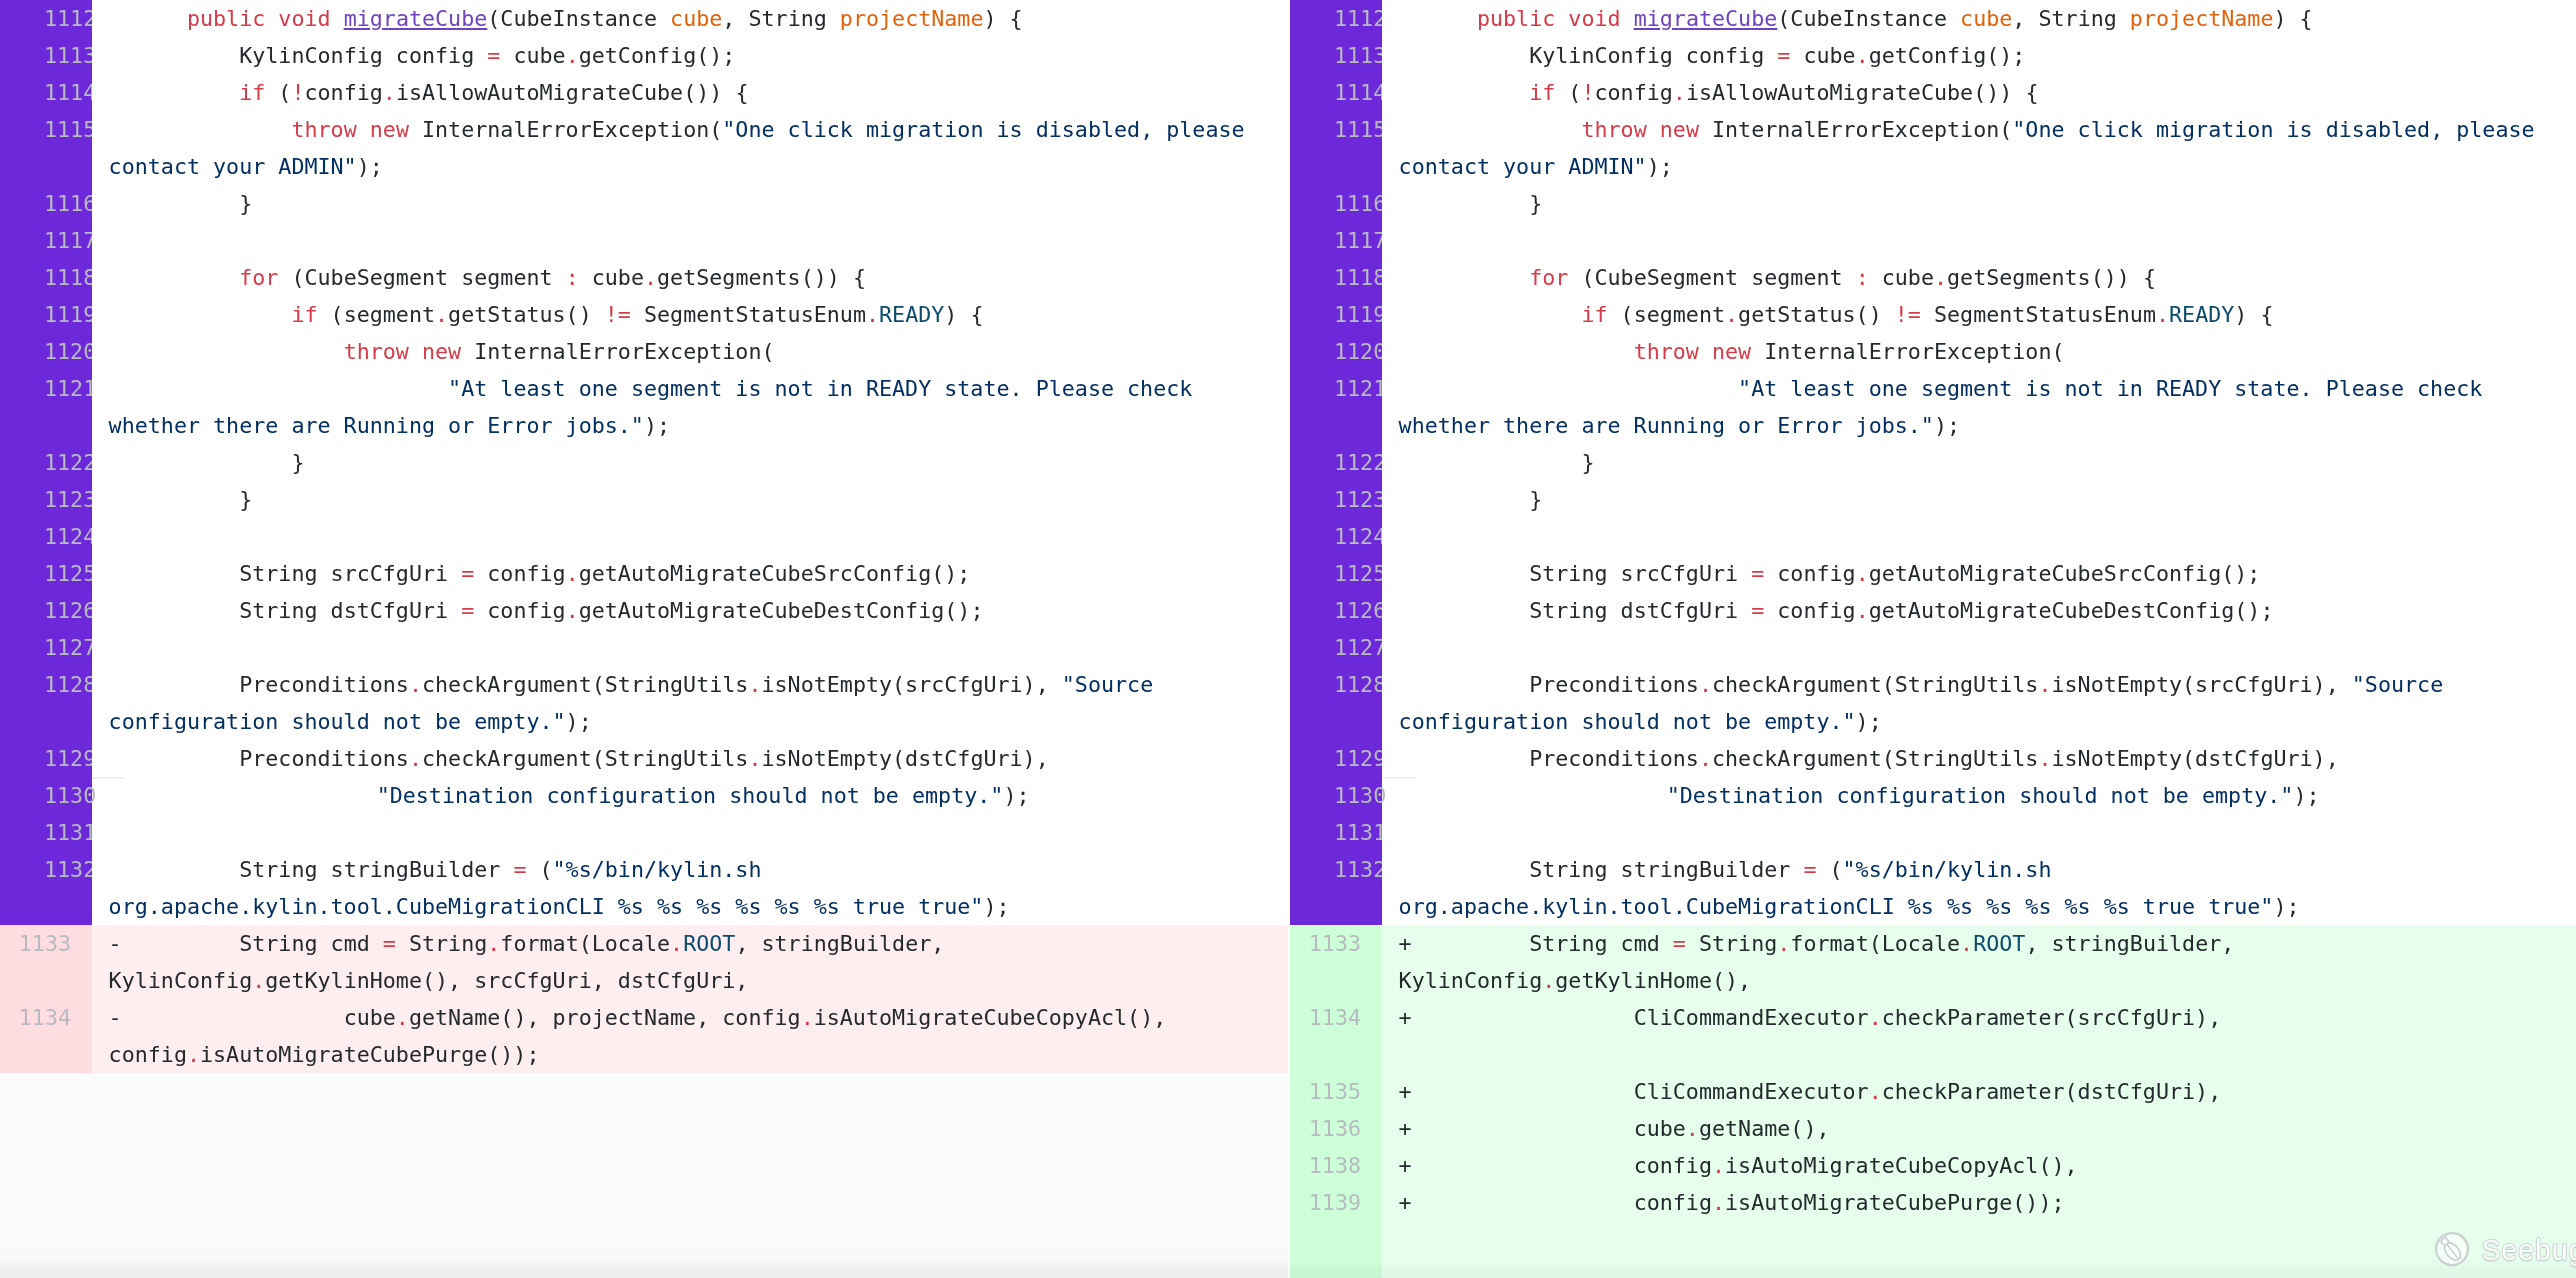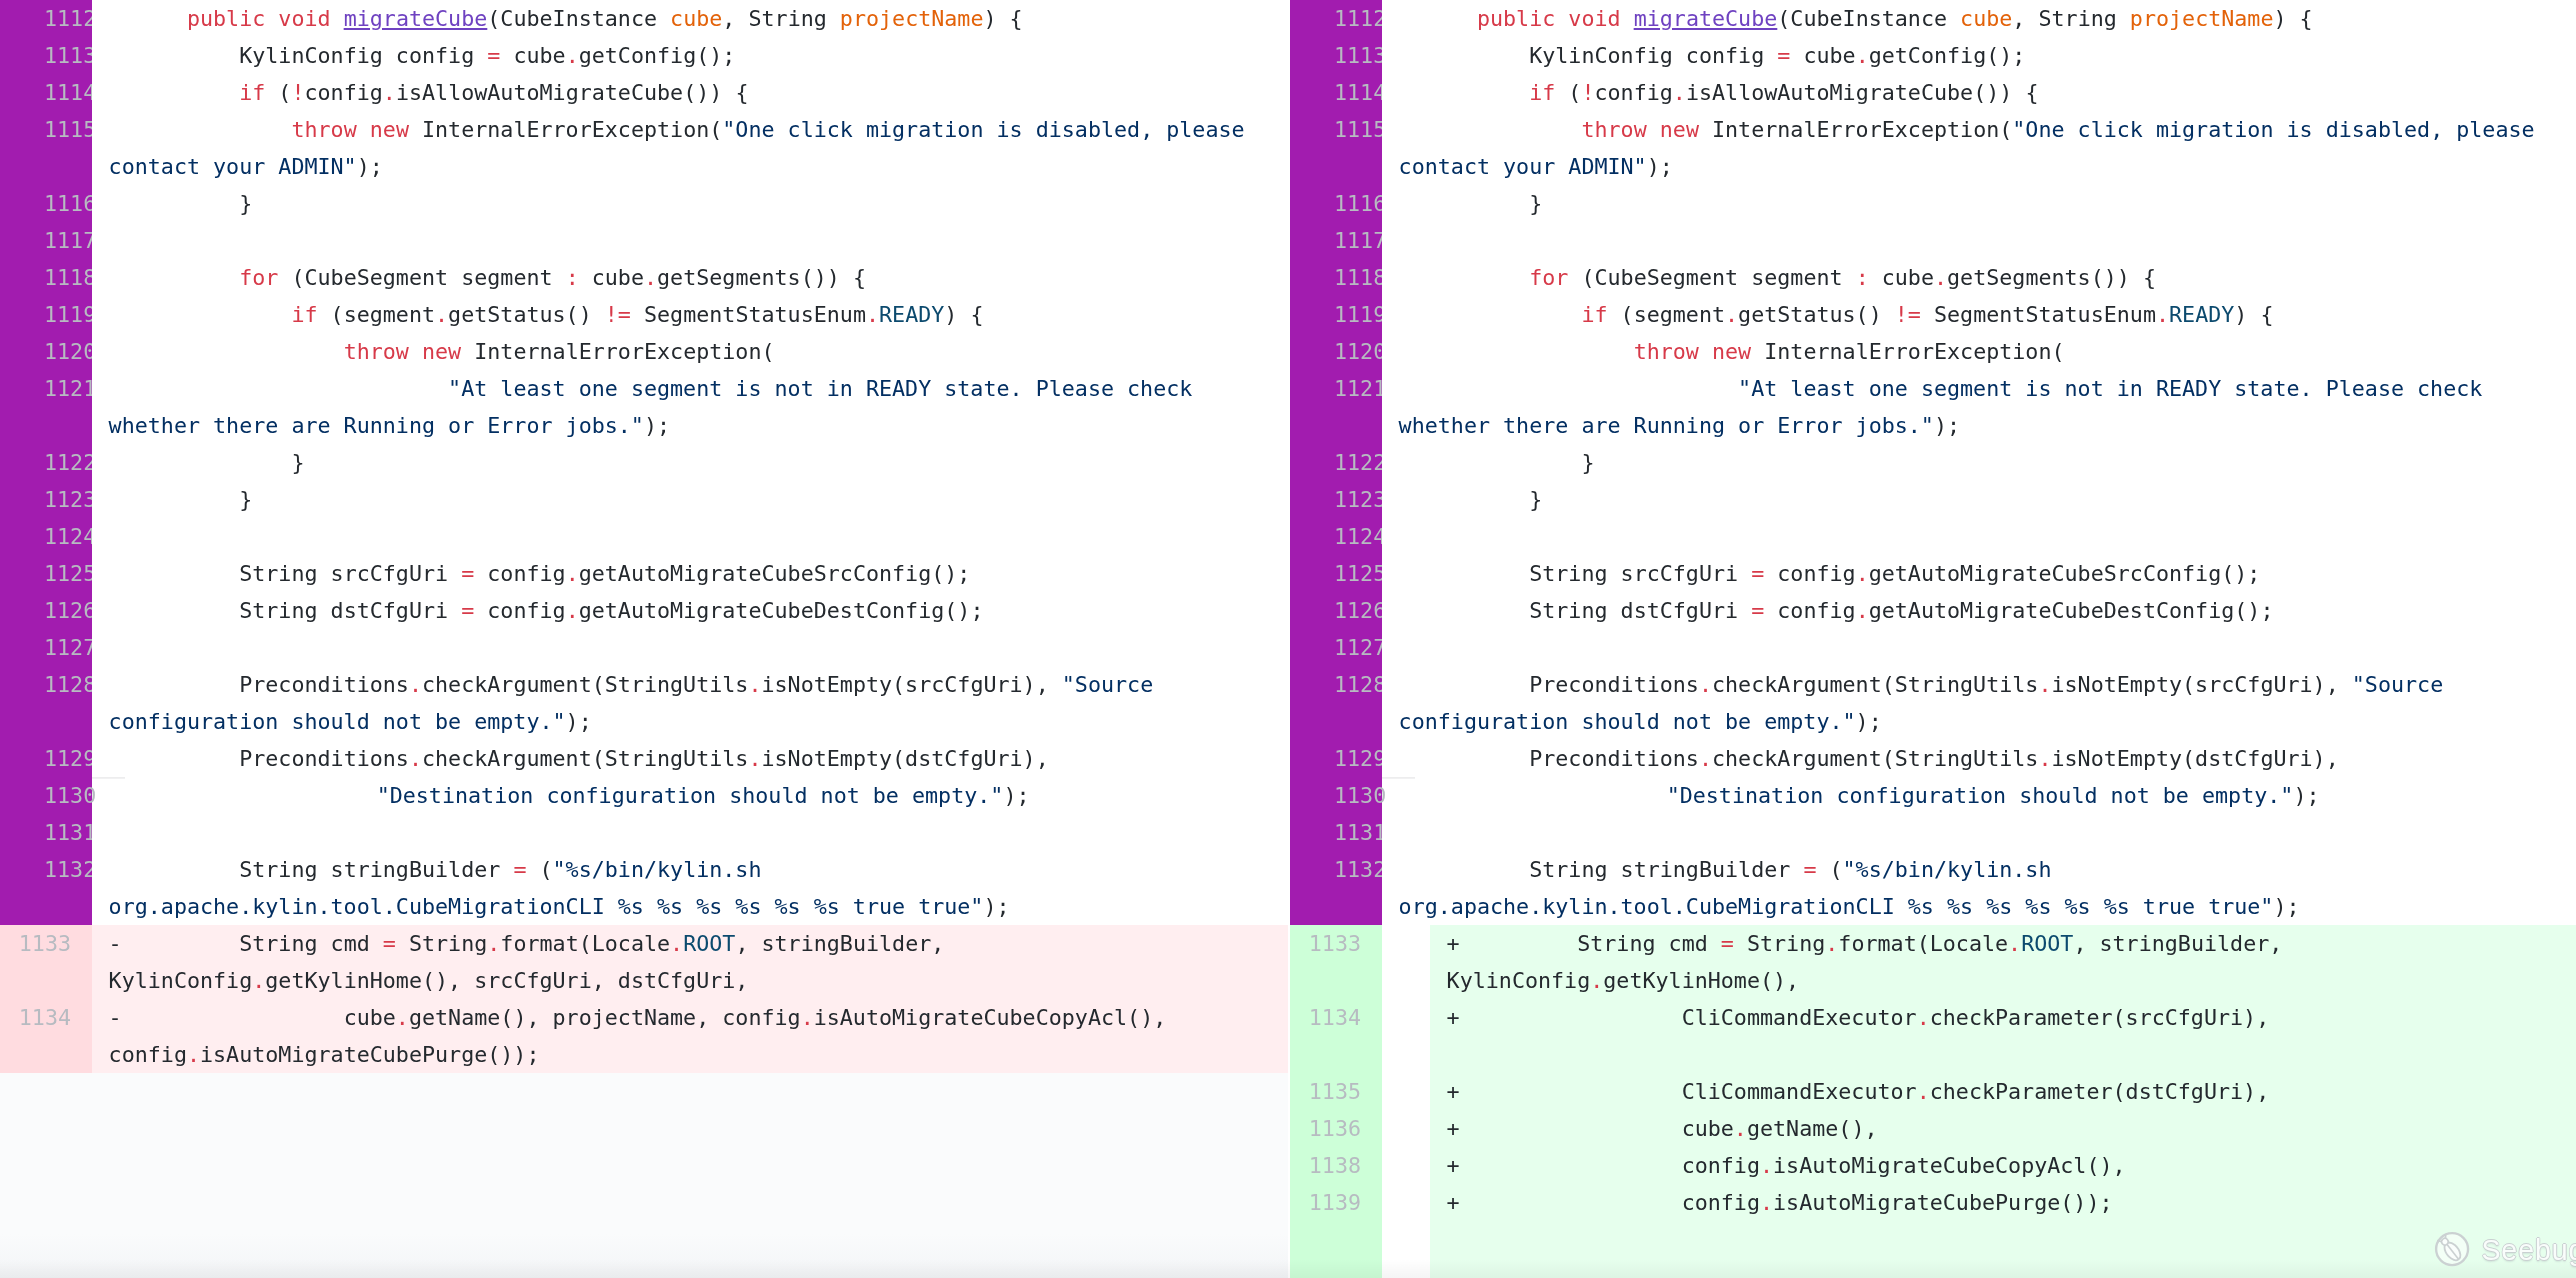--- a/index.html
+++ b/index.html
@@ -26,26 +26,26 @@
     text-align:right;padding-right:21px;
     color:#b7bbc1;cursor:pointer;
     -webkit-user-select:none;user-select:none;
   }
   .row .code{
     flex:1;box-sizing:border-box;
     padding-left:16.6px;white-space:pre;overflow:hidden;
     color:#24292e;
   }
   
-  .row.t-ctx .gutter{background:#a21caf;padding-left:44px;}
+  .row.t-ctx .gutter{background:#6d28d9;padding-left:44px;}
   .row.t-ctx .code{background:#ffffff;}
   .row.t-del .gutter{background:#ffdce0;}
   .row.t-del .code{background:#ffeef0;}
   .row.t-add .gutter{background:#cdffd8;}
-  .row.t-add .code{background:#e6ffed;margin-left:48px;}
+  .row.t-add .code{background:#e6ffed;}
   .row.hunk{box-shadow:inset 0 1.8px 0 rgba(27,31,35,0.08);gap:33px;}
   .row.fill{flex:1;height:auto;min-height:0;}
   
   .t-d{color:#24292e;}
   .t-k{color:#d73a49;}
   .t-f{color:#6f42c1;text-decoration:underline;}
   .t-p{color:#e36209;}
   .t-s{color:#032f62;}
   .t-c{color:#0c4a6e;}
   .filler-left{

